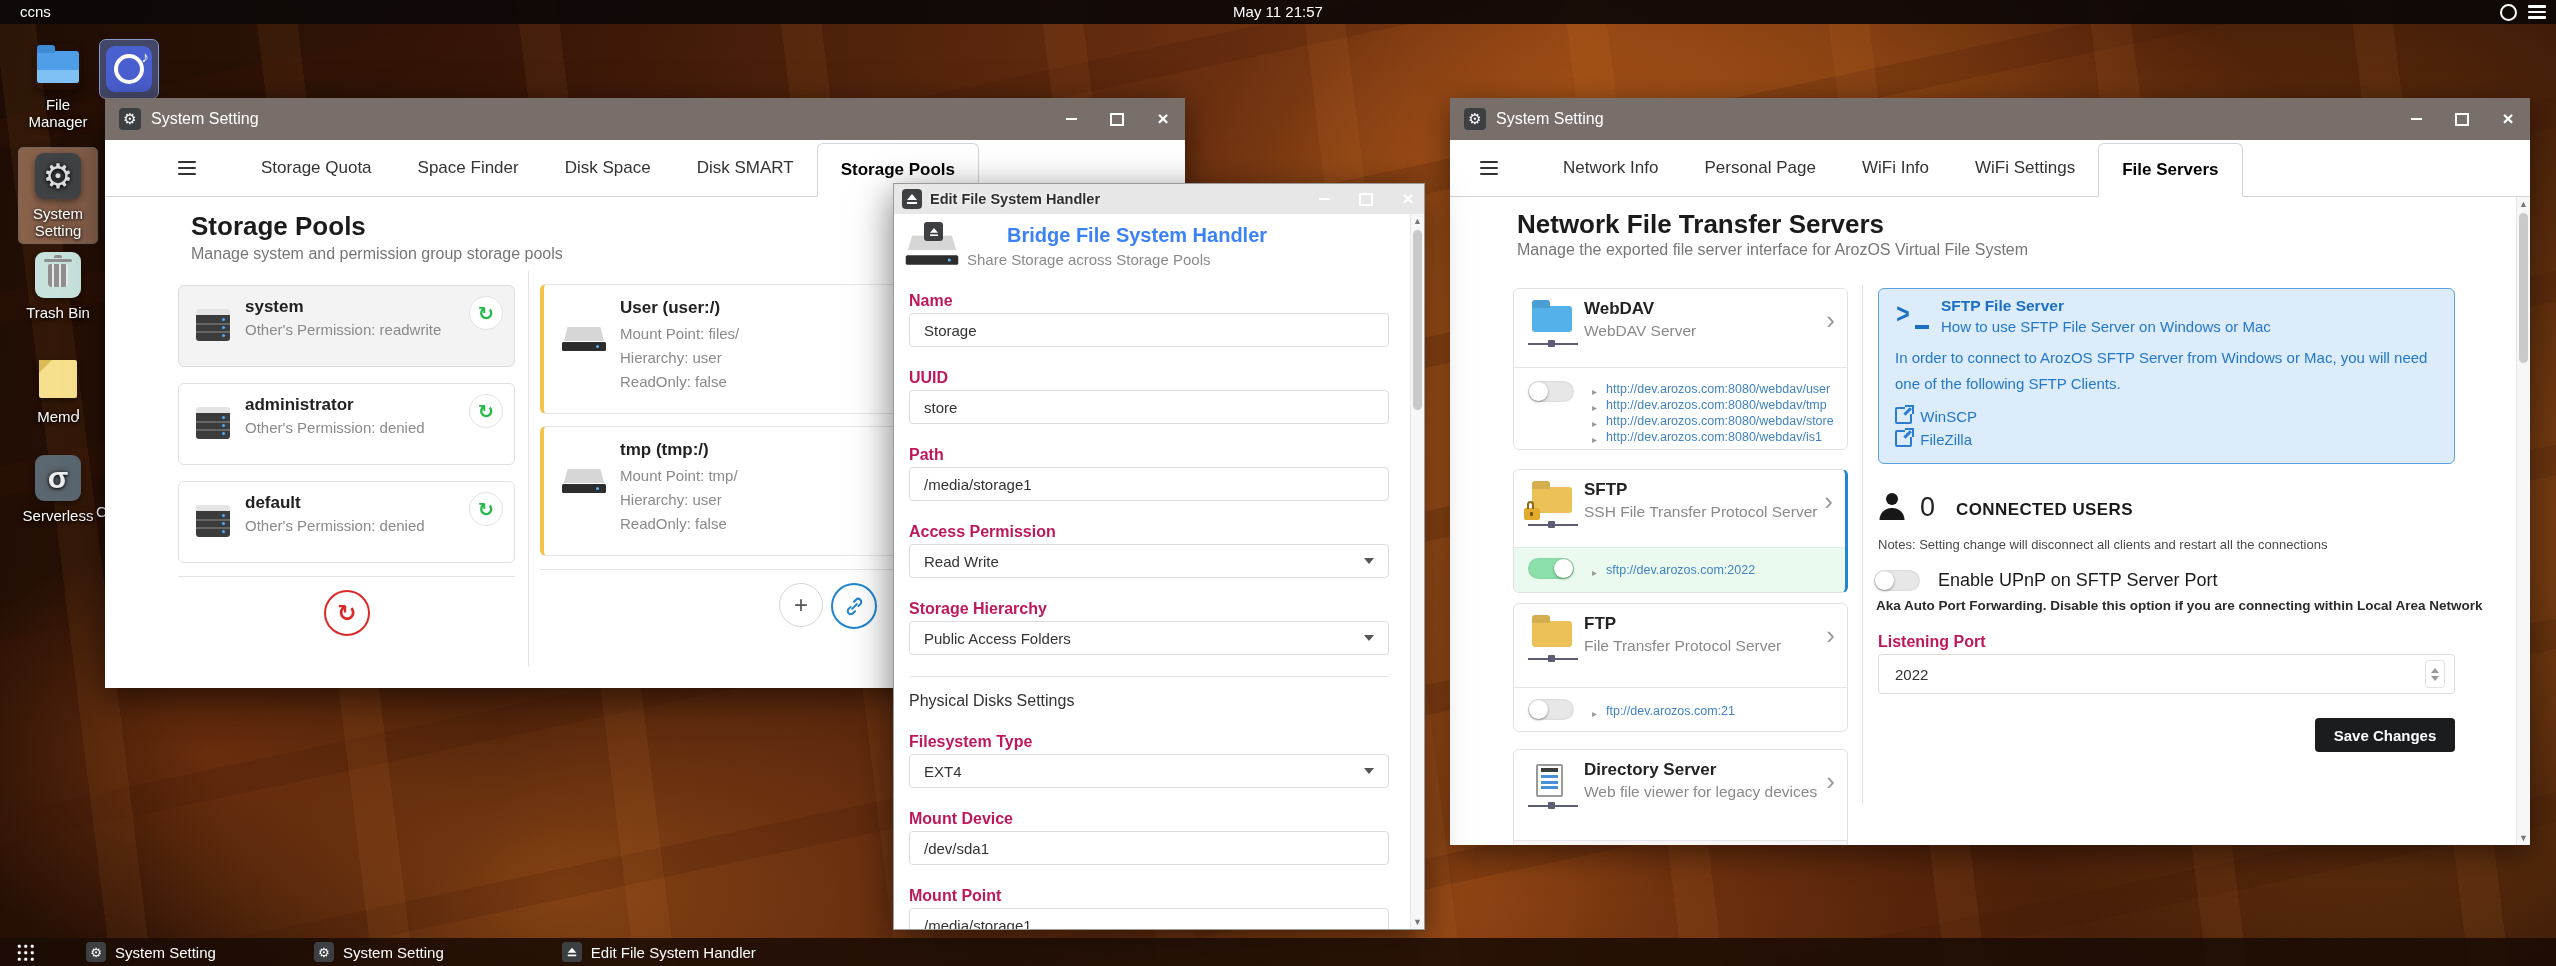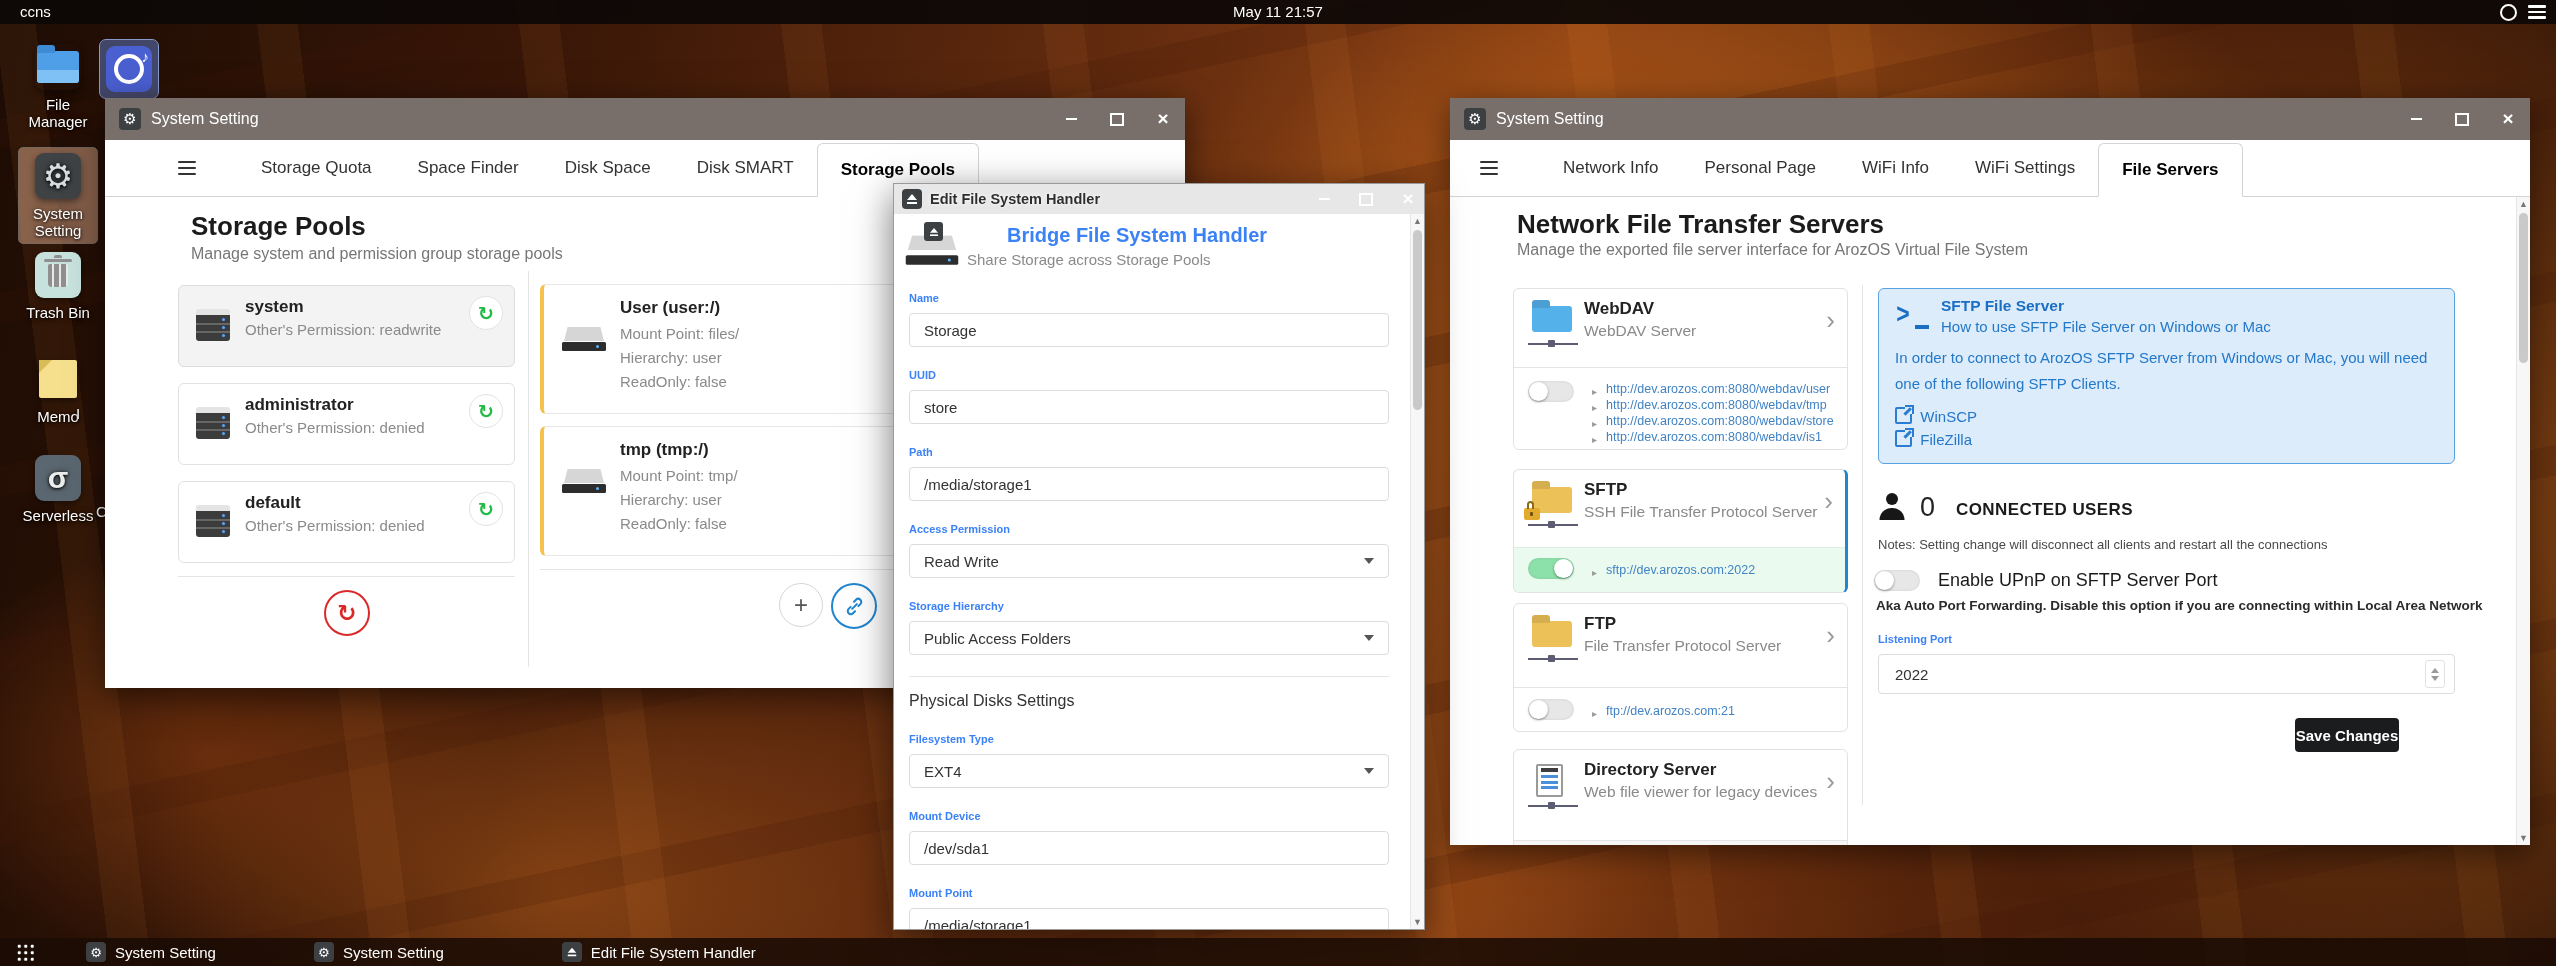--- a/index.html
+++ b/index.html
@@ -77,21 +77,21 @@
   .mcard .nm{position:absolute;left:76px;top:13px;font-size:17px;font-weight:700;color:#222;}
   .mcard .ln{position:absolute;left:76px;font-size:15px;color:#8a8a8a;}
   .drive{position:absolute;width:44px;height:24px;}
   .drive:before{content:"";position:absolute;left:2px;right:2px;top:0;height:14px;background:#d6d6d6;clip-path:polygon(9% 0,91% 0,100% 100%,0 100%);}
   .drive:after{content:"";position:absolute;left:0;right:0;bottom:0;height:9px;background:#2d2d2d;border-radius:1.5px;}
   .drive i{position:absolute;right:7px;bottom:3px;width:3px;height:3px;background:#58b6ff;border-radius:50%;z-index:2;}
   .hdiv{position:absolute;height:1px;background:#e4e4e4;}
   .vdiv{position:absolute;width:1px;background:#e4e4e4;}
   .circle-btn{position:absolute;border-radius:50%;background:#fff;display:flex;align-items:center;justify-content:center;}
   
-  .flabel{position:absolute;font-size:11px;font-weight:700;color:#3b82f6;}
+  .flabel{position:absolute;font-size:16px;font-weight:700;color:#be185d;}
   .tinput{position:absolute;height:34px;width:480px;border:1px solid #dcdcdc;border-radius:4px;background:#fff;font-size:15px;color:#333;padding:5px 14px;box-sizing:border-box;font-family:inherit;}
   .tselect{position:absolute;height:34px;width:480px;border:1px solid #dcdcdc;border-radius:4px;background:#fff;font-size:15px;color:#333;display:flex;align-items:center;padding:0 14px;box-sizing:border-box;justify-content:space-between;}
   .caret{width:0;height:0;border-left:5px solid transparent;border-right:5px solid transparent;border-top:6px solid #555;}
   
   .scard{position:absolute;border:1px solid #e2e2e2;border-radius:6px;background:#fff;box-sizing:border-box;overflow:hidden;}
   .scard .nm{position:absolute;left:70px;top:10px;font-size:17px;font-weight:700;color:#222;}
   .scard .ds{position:absolute;left:70px;top:33px;font-size:15.5px;color:#8a8a8a;}
   .scard .chev{position:absolute;right:12px;top:18px;font-size:26px;color:#9a9a9a;line-height:26px;}
   .folder{position:absolute;left:18px;top:17px;width:40px;height:26px;border-radius:3px;}
   .folder:before{content:"";position:absolute;top:-6px;left:0;width:18px;height:8px;border-radius:3px 3px 0 0;background:inherit;filter:brightness(.9);}
@@ -391,21 +391,21 @@
 
     <div class="flabel" style="left:428px;top:436px;">Listening Port</div>
     <div style="position:absolute;left:428px;top:457px;width:577px;height:40px;border:1px solid #dcdcdc;border-radius:4px;background:#fff;box-sizing:border-box;">
       <input class="tinput" style="position: absolute; left: 0px; top: 0px; width: 100%; height: 100%; border: 0px; padding: 0px 40px 0px 16px; background: transparent;" readonly="" value="2022">
       <span class="spin">
           <b class="up"></b>
           <b class="down"></b>
         </span>
     </div>
 
-    <div class="savebtn" style="left:845px;top:521px;width:104px;height:34px;">Save Changes</div>
+    <div class="savebtn" style="left:865px;top:521px;width:140px;height:34px;">Save Changes</div>
 
     <div class="sb" style="right:0;top:0;bottom:0;">
       <span class="ar" style="top:0;">▲</span>
       <span class="thumb" style="top:16px;height:150px;"></span>
       <span class="ar" style="bottom:0;">▼</span>
     </div>
   </div>
 </div>
 
 <div class="win" style="left:893px;top:183px;width:532px;height:747px;z-index:20;border:1px solid #9a9a9a;box-sizing:border-box;box-shadow:0 10px 36px rgba(0,0,0,.55);">

